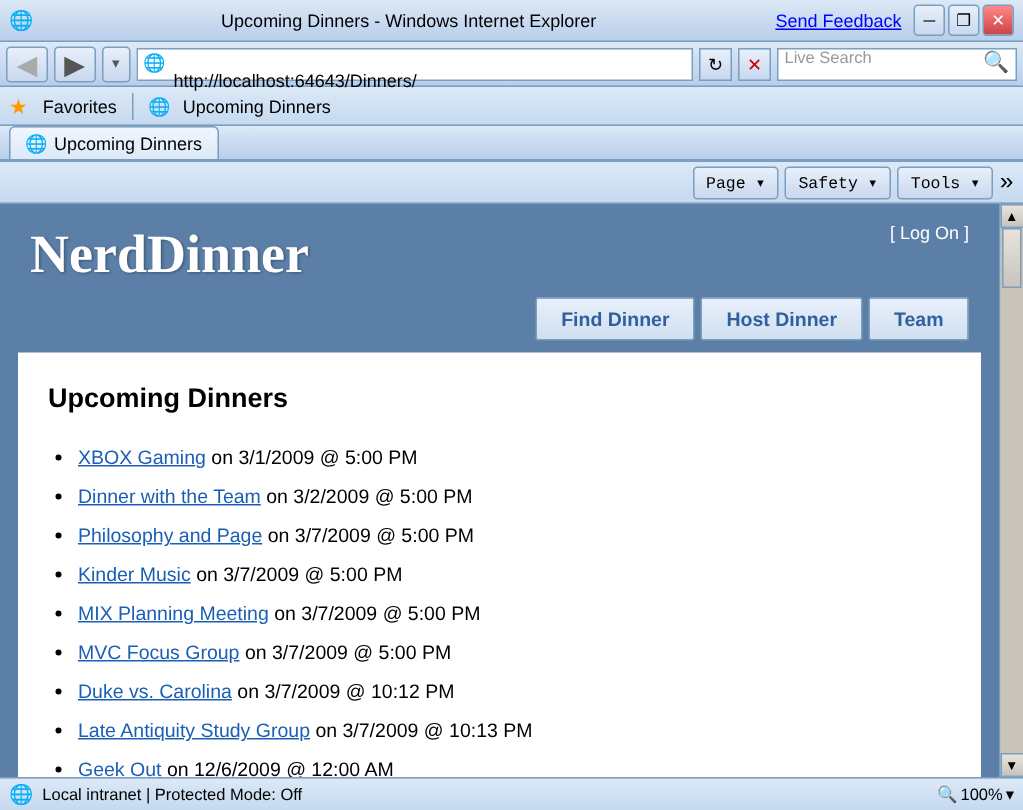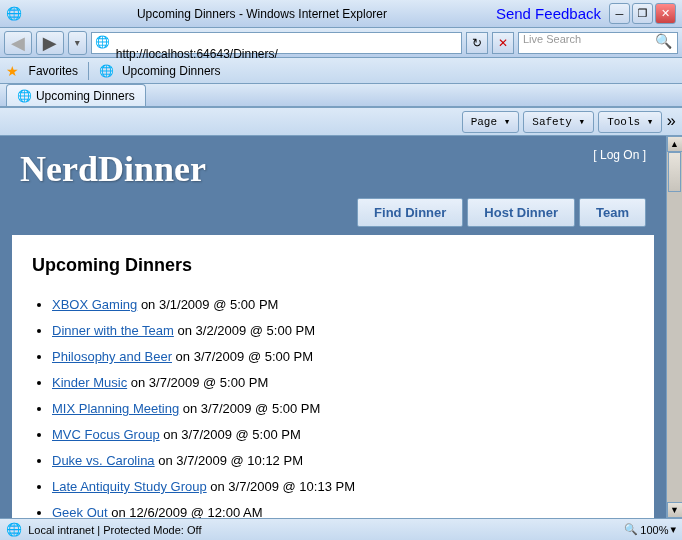--- a/index.html
+++ b/index.html
@@ -19,21 +19,21 @@
     .title-bar-text { font-size: 12px; color: #000; flex: 1; text-align: center; }
     .title-bar-controls { display: flex; gap: 2px; }
     .title-bar-btn {
       width: 21px; height: 21px; font-size: 11px;
       display: flex; align-items: center; justify-content: center;
       border: 1px solid #7a9fc0; border-radius: 3px;
       background: linear-gradient(to bottom, #e8f0fa, #c8d8ee);
       cursor: pointer; color: #000;
     }
     .title-bar-btn.close { background: linear-gradient(to bottom, #f88, #c44); color: #fff; }
-    .send-feedback { font-size: 15px; color: #00f; margin-right: 8px; cursor: pointer; }
+    .send-feedback { font-size: 12px; color: #00f; text-decoration: underline; margin-right: 8px; cursor: pointer; }
 
     .address-bar-row {
       background: linear-gradient(to bottom, #dce9f7, #b8ceea);
       height: 30px;
       display: flex;
       align-items: center;
       padding: 0 4px;
       gap: 4px;
       border-bottom: 1px solid #7a9fc0;
     }
@@ -300,21 +300,21 @@
       <button class="nd-nav-btn">Find Dinner</button>
       <button class="nd-nav-btn">Host Dinner</button>
       <button class="nd-nav-btn">Team</button>
     </div>
 
     <div class="nd-main">
       <h2>Upcoming Dinners</h2>
       <ul class="nd-list" id="dinner-list">
       <li><a href="#">XBOX Gaming</a><span class="date-text"> on 3/1/2009 @ 5:00 PM</span></li>
           <li><a href="#">Dinner with the Team</a><span class="date-text"> on 3/2/2009 @ 5:00 PM</span></li>
-          <li><a href="#">Philosophy and Beer</a><span class="date-text"> on 3/7/2009 @ 5:00 PM</span></li>
+          <li><a href="#">Philosophy and Page</a><span class="date-text"> on 3/7/2009 @ 5:00 PM</span></li>
           <li><a href="#">Kinder Music</a><span class="date-text"> on 3/7/2009 @ 5:00 PM</span></li>
           <li><a href="#">MIX Planning Meeting</a><span class="date-text"> on 3/7/2009 @ 5:00 PM</span></li>
           <li><a href="#">MVC Focus Group</a><span class="date-text"> on 3/7/2009 @ 5:00 PM</span></li>
           <li><a href="#">Duke vs. Carolina</a><span class="date-text"> on 3/7/2009 @ 10:12 PM</span></li>
           <li><a href="#">Late Antiquity Study Group</a><span class="date-text"> on 3/7/2009 @ 10:13 PM</span></li>
           <li><a href="#">Geek Out</a><span class="date-text"> on 12/6/2009 @ 12:00 AM</span></li>
         </ul>
     </div>
   </div>
 

